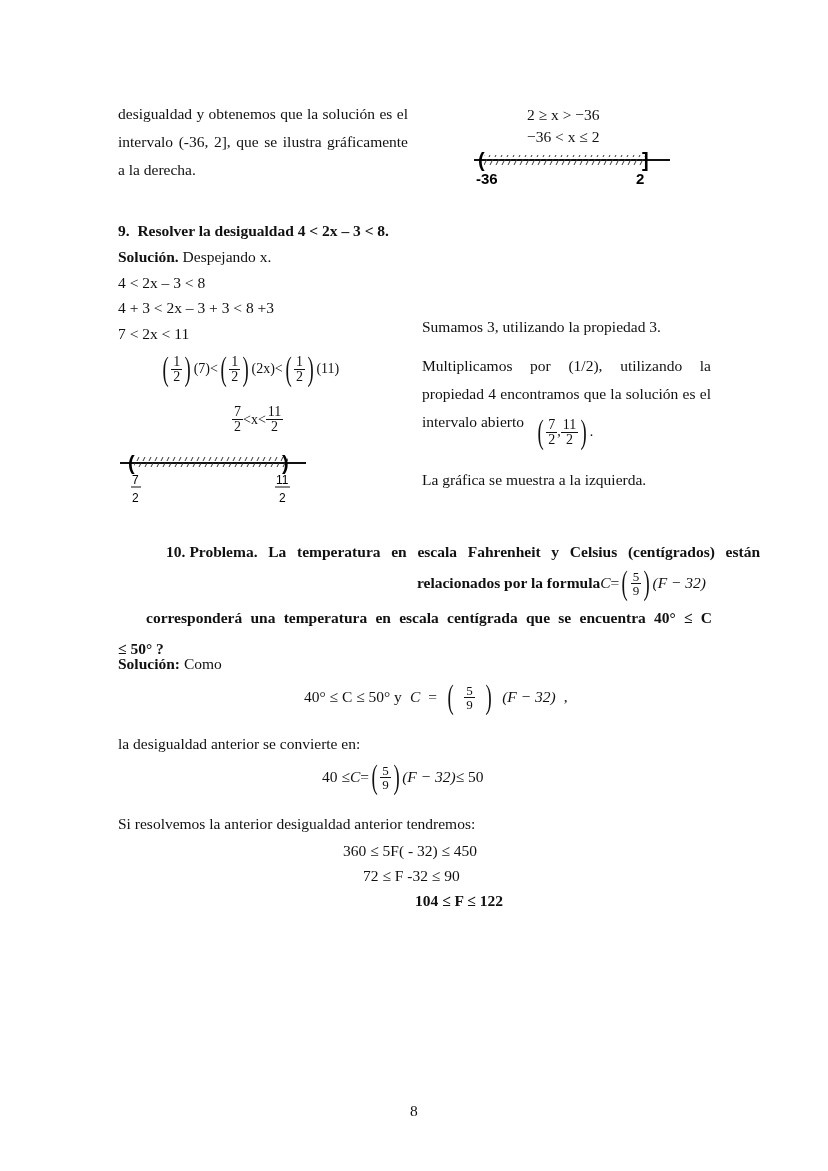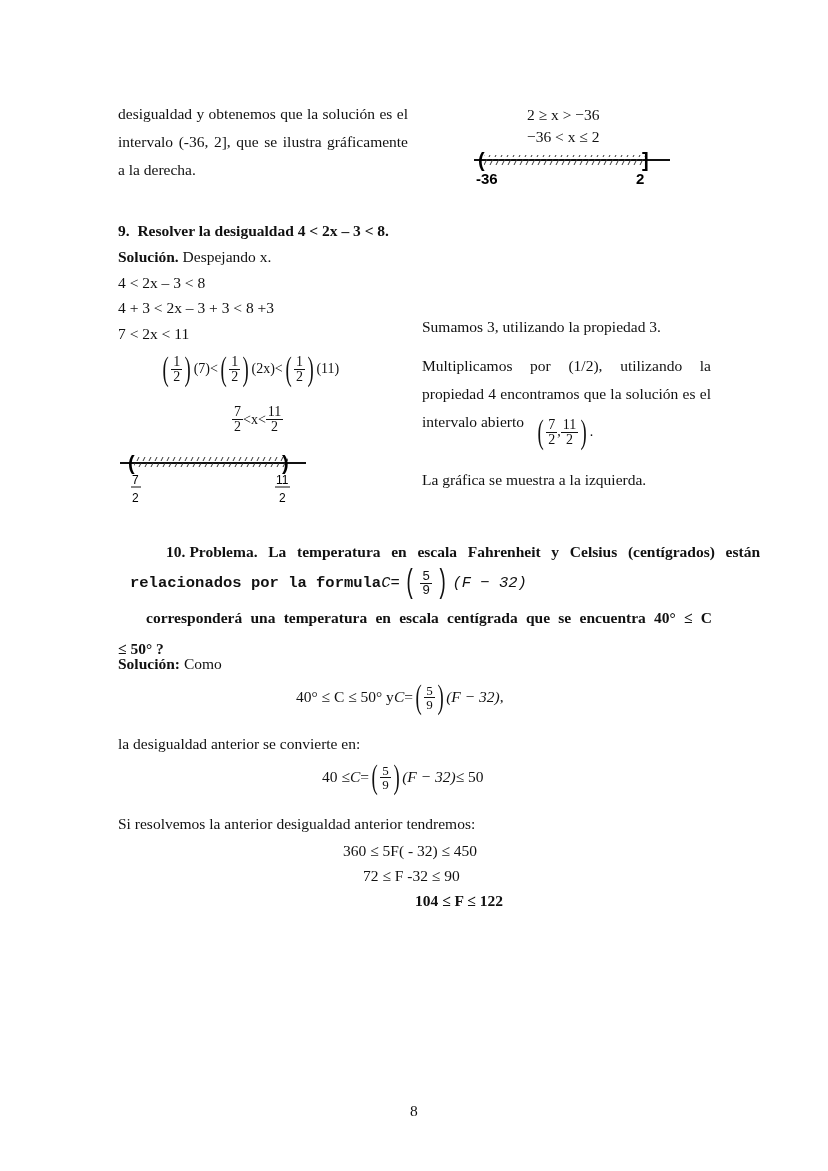--- a/index.html
+++ b/index.html
@@ -116,42 +116,42 @@
     </span>
     <span class="paren">)</span>
     <span>.</span>
 </div>
 <div class="abs" style="left:422px; top:471px;">La gráfica se muestra a la izquierda.</div>
 
 <div class="abs b" style="left:118px; top:543px; width:594px; display:flex; justify-content:space-between;margin-left:48px;">
   <span>10.</span>
     <span style="flex:1; margin-left:4px; text-align:justify; text-align-last:justify;">Problema. La temperatura en escala Fahrenheit y Celsius (centígrados) están</span>
 </div>
-<div class="abs b eq" style="left:130px; top:566px; width:566px; justify-content:flex-start;font-family:Liberation Mono, monospace;">
+<div class="abs b eq" style="left:140px; top:566px; width:566px; justify-content:flex-end;">
   <span>relacionados por la formula </span>
   <span class="eq" style="font-weight:normal;">
     <span class="i">C</span>
       <span> =</span>
     <span class="paren">(</span>
       <span class="frac" style="font-size:13px;">
         <span class="n">5</span>
         <span class="d">9</span>
       </span>
       <span class="paren">)</span>
       <span class="i">(F − 32)</span>
   </span>
 </div>
 <div class="abs b" style="left:146px; top:609px; width:566px; text-align:justify; text-align-last:justify;">corresponderá una temperatura en escala centígrada que se encuentra 40° ≤ C</div>
 <div class="abs b" style="left:118px; top:640px;text-align:right;">≤ 50° ?</div>
 
 <div class="abs" style="left:118px; top:655px;">
   <span class="b">Solución:</span><span> Como</span>
 </div>
 
-<div class="abs eq" style="left:296px; top:680px;">
+<div class="abs eq" style="left:304px; top:680px;gap:8px;">
   <span>40° ≤ C ≤ 50° y </span>
   <span class="i">C</span>
     <span> =</span>
   <span class="paren">(</span>
     <span class="frac" style="font-size:13px;">
       <span class="n">5</span>
       <span class="d">9</span>
     </span>
     <span class="paren">)</span>
     <span class="i">(F − 32)</span>

